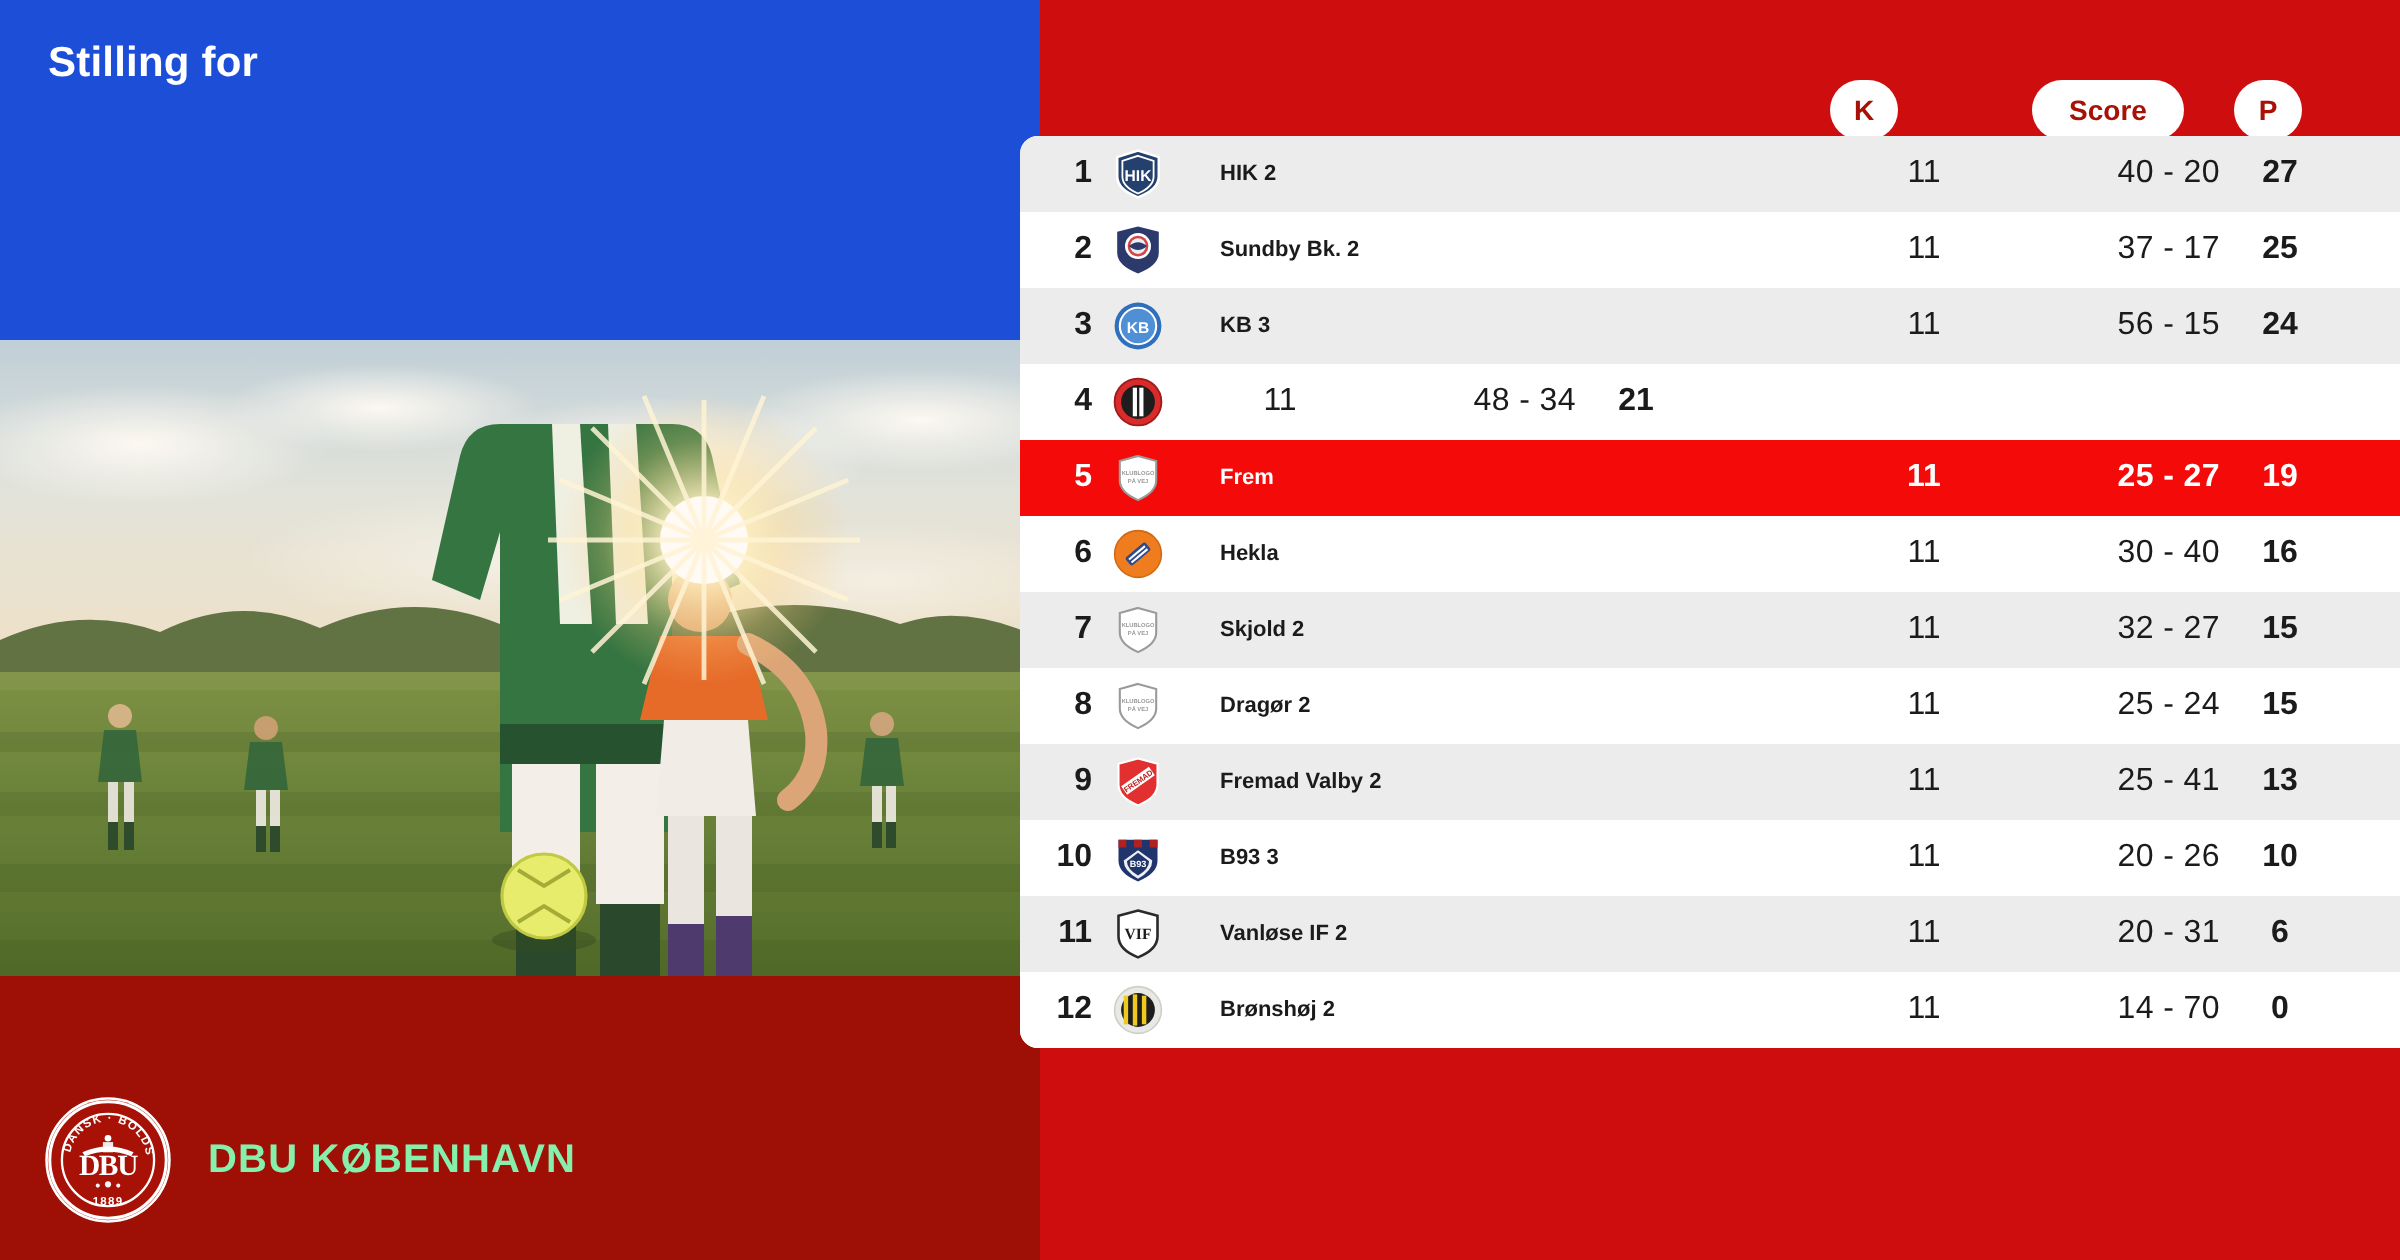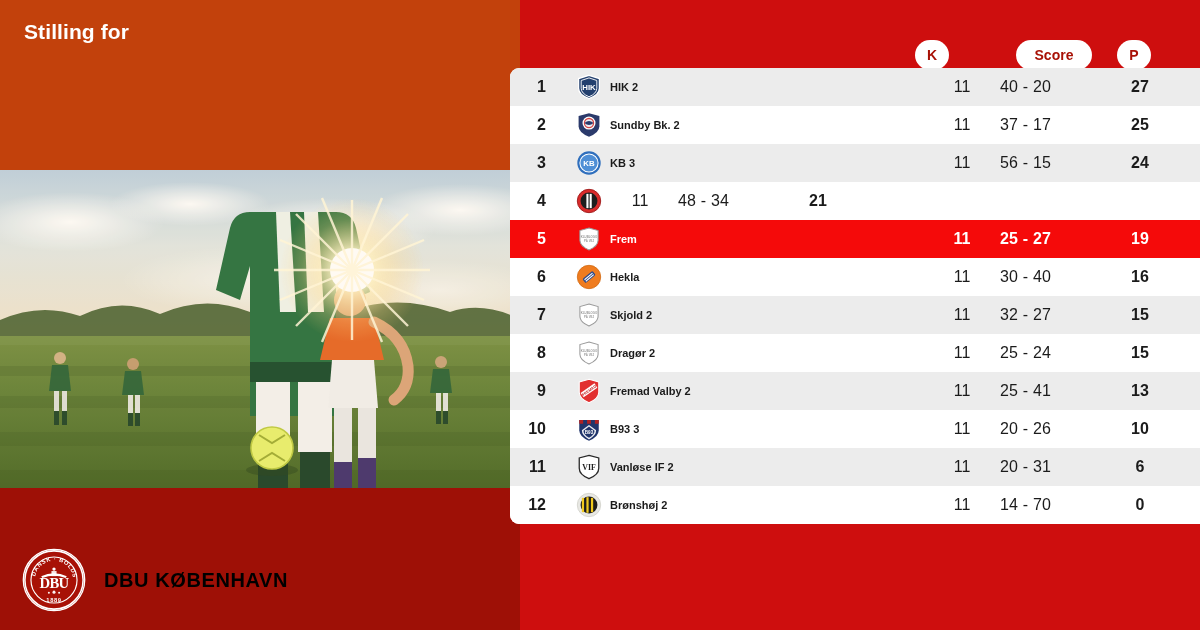--- a/index.html
+++ b/index.html
@@ -9,40 +9,40 @@
     font-family:"Liberation Sans","DejaVu Sans",sans-serif;
     background:#ce0e0e;
     position:relative;
     -webkit-font-smoothing:antialiased;
   }
   .canvas{position:absolute;inset:0;width:1200px;height:630px;}
 
   
   .left-col{position:absolute;left:0;top:0;width:520px;height:630px;}
 
-  .head-block{position:absolute;left:0;top:0;width:520px;height:170px;background:#c2410c;}
+  .head-block{position:absolute;left:0;top:0;width:520px;height:170px;background:#1d4ed8;}
   .kicker{
     position:absolute;left:24px;top:20px;
     color:#ffffff;font-size:21px;font-weight:bold;letter-spacing:.1px;
   }
   .title{
     position:absolute;left:24px;top:50px;width:470px;
     color:#ffffff;font-size:30px;font-weight:bold;line-height:1.16;letter-spacing:-.1px;
   }
 
   
   .photo{position:absolute;left:0;top:170px;width:513px;height:318px;overflow:hidden;background:#5d7a33;}
   .photo svg{display:block;width:513px;height:318px;}
 
   
   .footer{position:absolute;left:0;top:488px;width:520px;height:142px;background:#9e1006;}
   .brand{position:absolute;left:22px;top:548px;display:flex;align-items:center;gap:18px;}
   .dbu-mark{width:64px;height:64px;flex:none;}
   .brand-text{
-    color:#000000;font-size:20px;font-weight:bold;letter-spacing:.6px;white-space:nowrap;
+    color:#86efac;font-size:20px;font-weight:bold;letter-spacing:.6px;white-space:nowrap;
   }
 
   
   .table-wrap{
     position:absolute;left:510px;top:68px;width:690px;height:456px;
     background:#ffffff;border-top-left-radius:9px;border-bottom-left-radius:9px;
     overflow:hidden;
   }
   .col-heads{position:absolute;left:510px;top:40px;width:690px;height:30px;}
   .pill{
@@ -59,26 +59,26 @@
     font-size:16px;color:#1b1b1b;
   }
   .row.alt{background:#ececec;}
   .row.plain{background:#ffffff;}
   .row.hl{background:#f50a0a;color:#ffffff;}
 
   .c-rank{
     width:46px;flex:none;text-align:right;padding-right:10px;
     font-size:16px;font-weight:bold;box-sizing:border-box;
   }
-  .c-logo{width:46px;flex:none;display:flex;align-items:center;justify-content:flex-end;}
+  .c-logo{width:46px;flex:none;display:flex;align-items:center;justify-content:flex-start;}
   .c-logo svg{display:block;width:26px;height:26px;}
   .c-team{flex:1 1 auto;font-size:11px;font-weight:bold;padding-left:8px;white-space:nowrap;overflow:hidden;}
   .row.hl .c-team{font-weight:bold;}
   .c-k{width:76px;flex:none;text-align:center;font-weight:normal;}
-  .c-score{width:110px;flex:none;text-align:left;font-weight:normal;letter-spacing:.2px;}
+  .c-score{width:110px;flex:none;text-align:right;font-weight:normal;letter-spacing:.2px;}
   .c-p{width:60px;flex:none;text-align:center;font-weight:bold;}
   .row.hl .c-k,.row.hl .c-score{font-weight:bold;}
   .pad-right{width:30px;flex:none;}
 </style>
 </head>
 <body>
 
 <div class="canvas">
 
   <div class="left-col">

